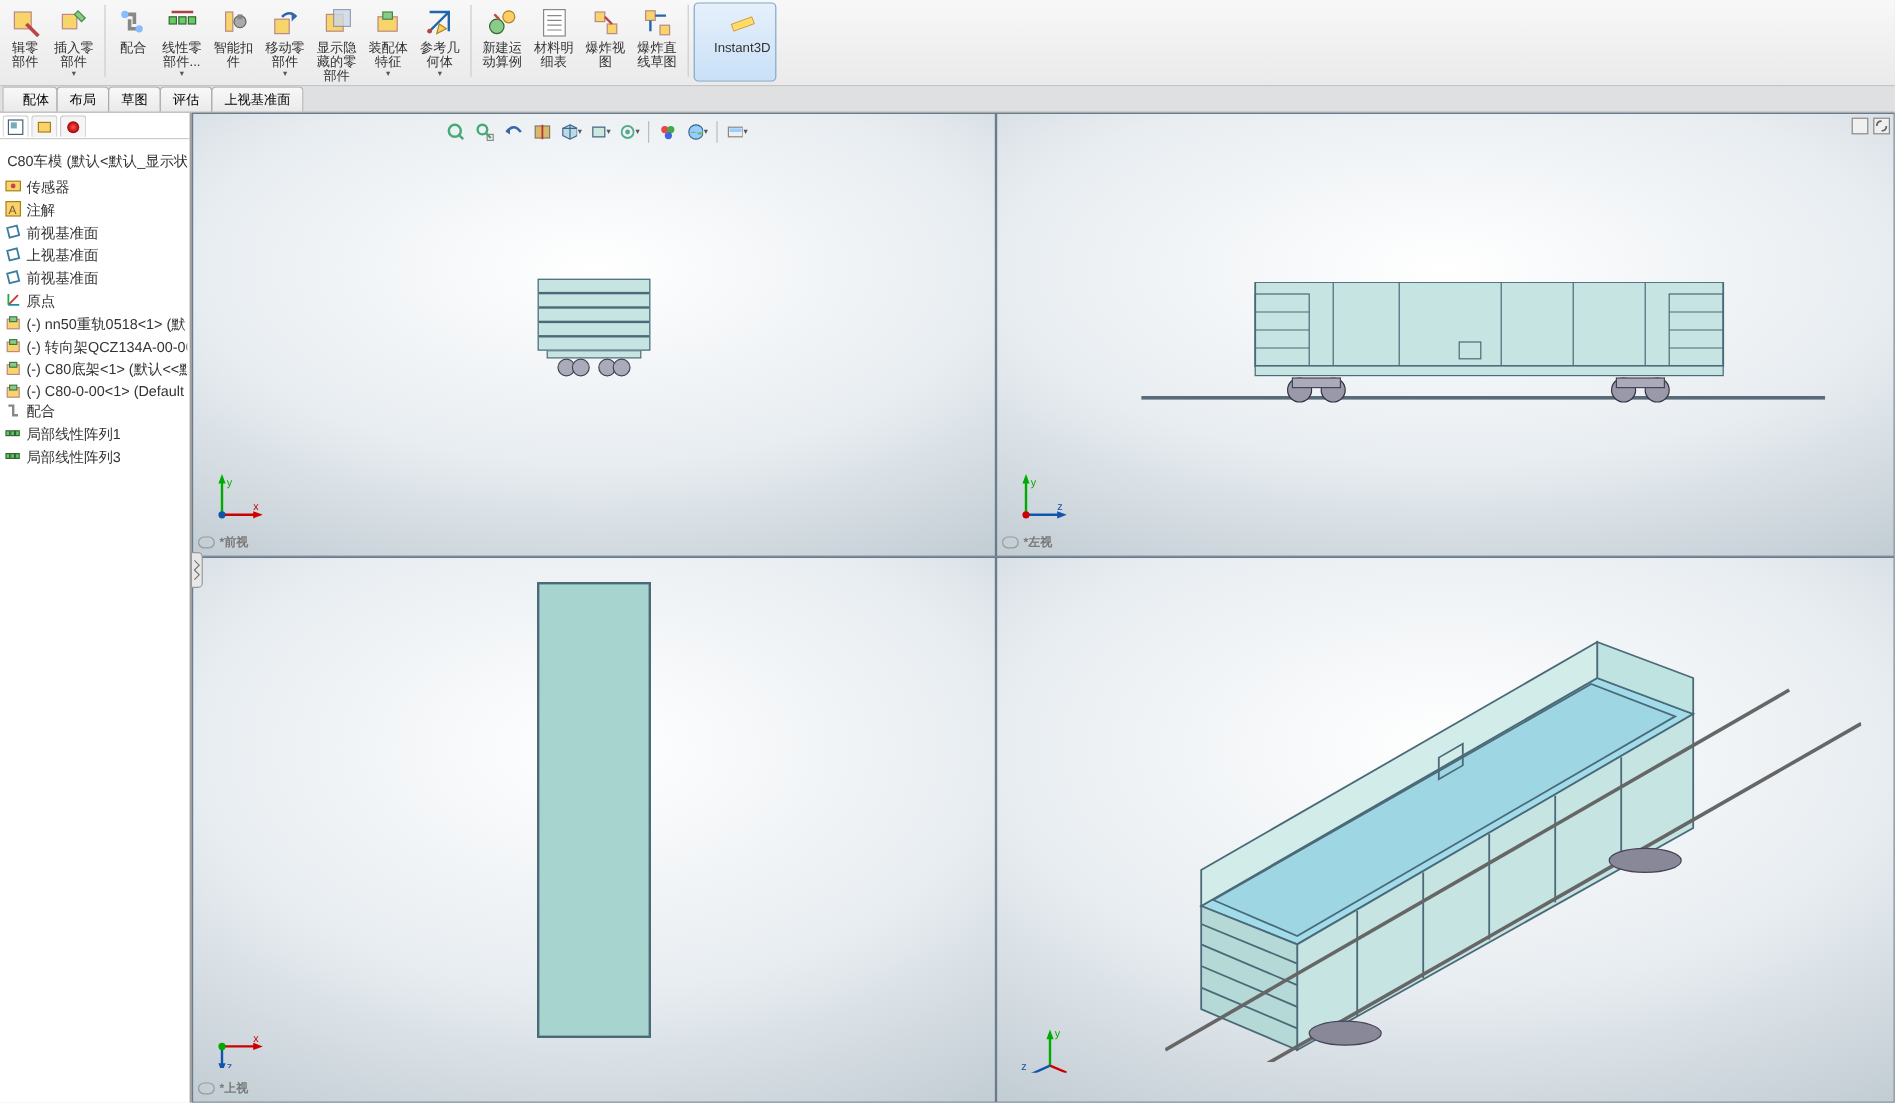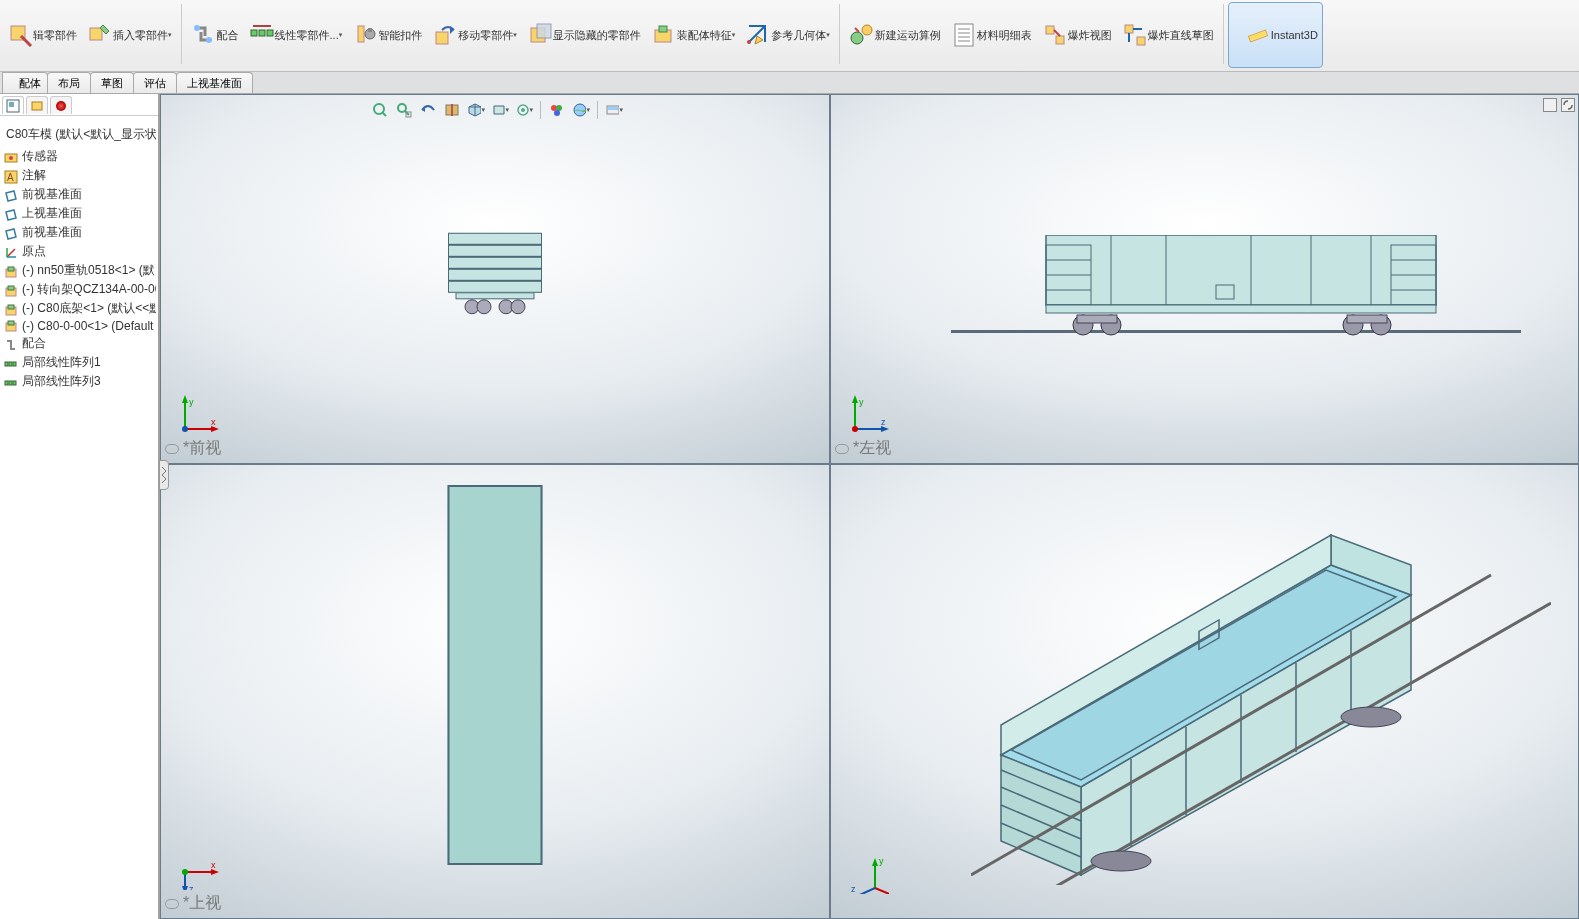--- a/index.html
+++ b/index.html
@@ -17,21 +17,21 @@
   .ribbon {
     background: linear-gradient(#f8f8f8, #eaeaea);
     border-bottom: 1px solid #bbb;
     padding: 2px 2px 0 2px;
     display: flex;
     align-items: flex-start;
     height: 72px;
   }
   .ribbon-btn {
     display: flex;
-    flex-direction: row;
+    flex-direction: column;
     align-items: center;
     justify-content: flex-start;
     padding: 2px 4px;
     min-width: 38px;
     height: 66px;
     border: 1px solid transparent;
     border-radius: 4px;
     cursor: pointer;
     line-height: 1.1;
     text-align: center;
@@ -101,41 +101,41 @@
   .tree {
     flex:1; overflow:hidden; padding:4px 2px; font-size:12px; color:#333;
   }
   .tree-top {
     padding: 6px 4px 4px 4px;
     font-weight: normal;
     white-space: nowrap;
     overflow: hidden;
   }
   .tree-item {
-    display:flex; align-items:flex-end;
+    display:flex; align-items:flex-start;
     padding: 1px 2px;
     gap:4px;
     white-space:nowrap;
     overflow:hidden;
     cursor: default;
   }
   .ticon { width:14px; height:14px; display:flex;align-items:center;justify-content:center; flex-shrink:0; }
 
   
   .viewports { flex:1; display:grid; grid-template-columns: 670px 1fr; grid-template-rows: 370px 1fr; position:relative; }
   .vp {
     background: radial-gradient(ellipse 90% 80% at 50% 35%, #ffffff 0%, #e8edf1 55%, #c0cbd2 100%);
     border: 1px solid #6a7b8c;
     position: relative;
     overflow: hidden;
   }
   .vp-label {
     position:absolute; left:4px; bottom:4px;
     display:flex; align-items:center; gap:4px;
-    color:#7a7a7a; font-weight:normal; font-size:16px;
+    color:#7a7a7a; font-weight:bold; font-size:10px;
   }
   .link-icon {
     width:14px;height:10px;border:1px solid #999;border-radius:5px;
     display:inline-block;
   }
   .triad { position:absolute; left:18px; bottom:28px; width:40px; height:40px; }
   .expand-grip {
     position:absolute;
     left:-1px; top: 366px;
     width: 10px; height: 30px;

